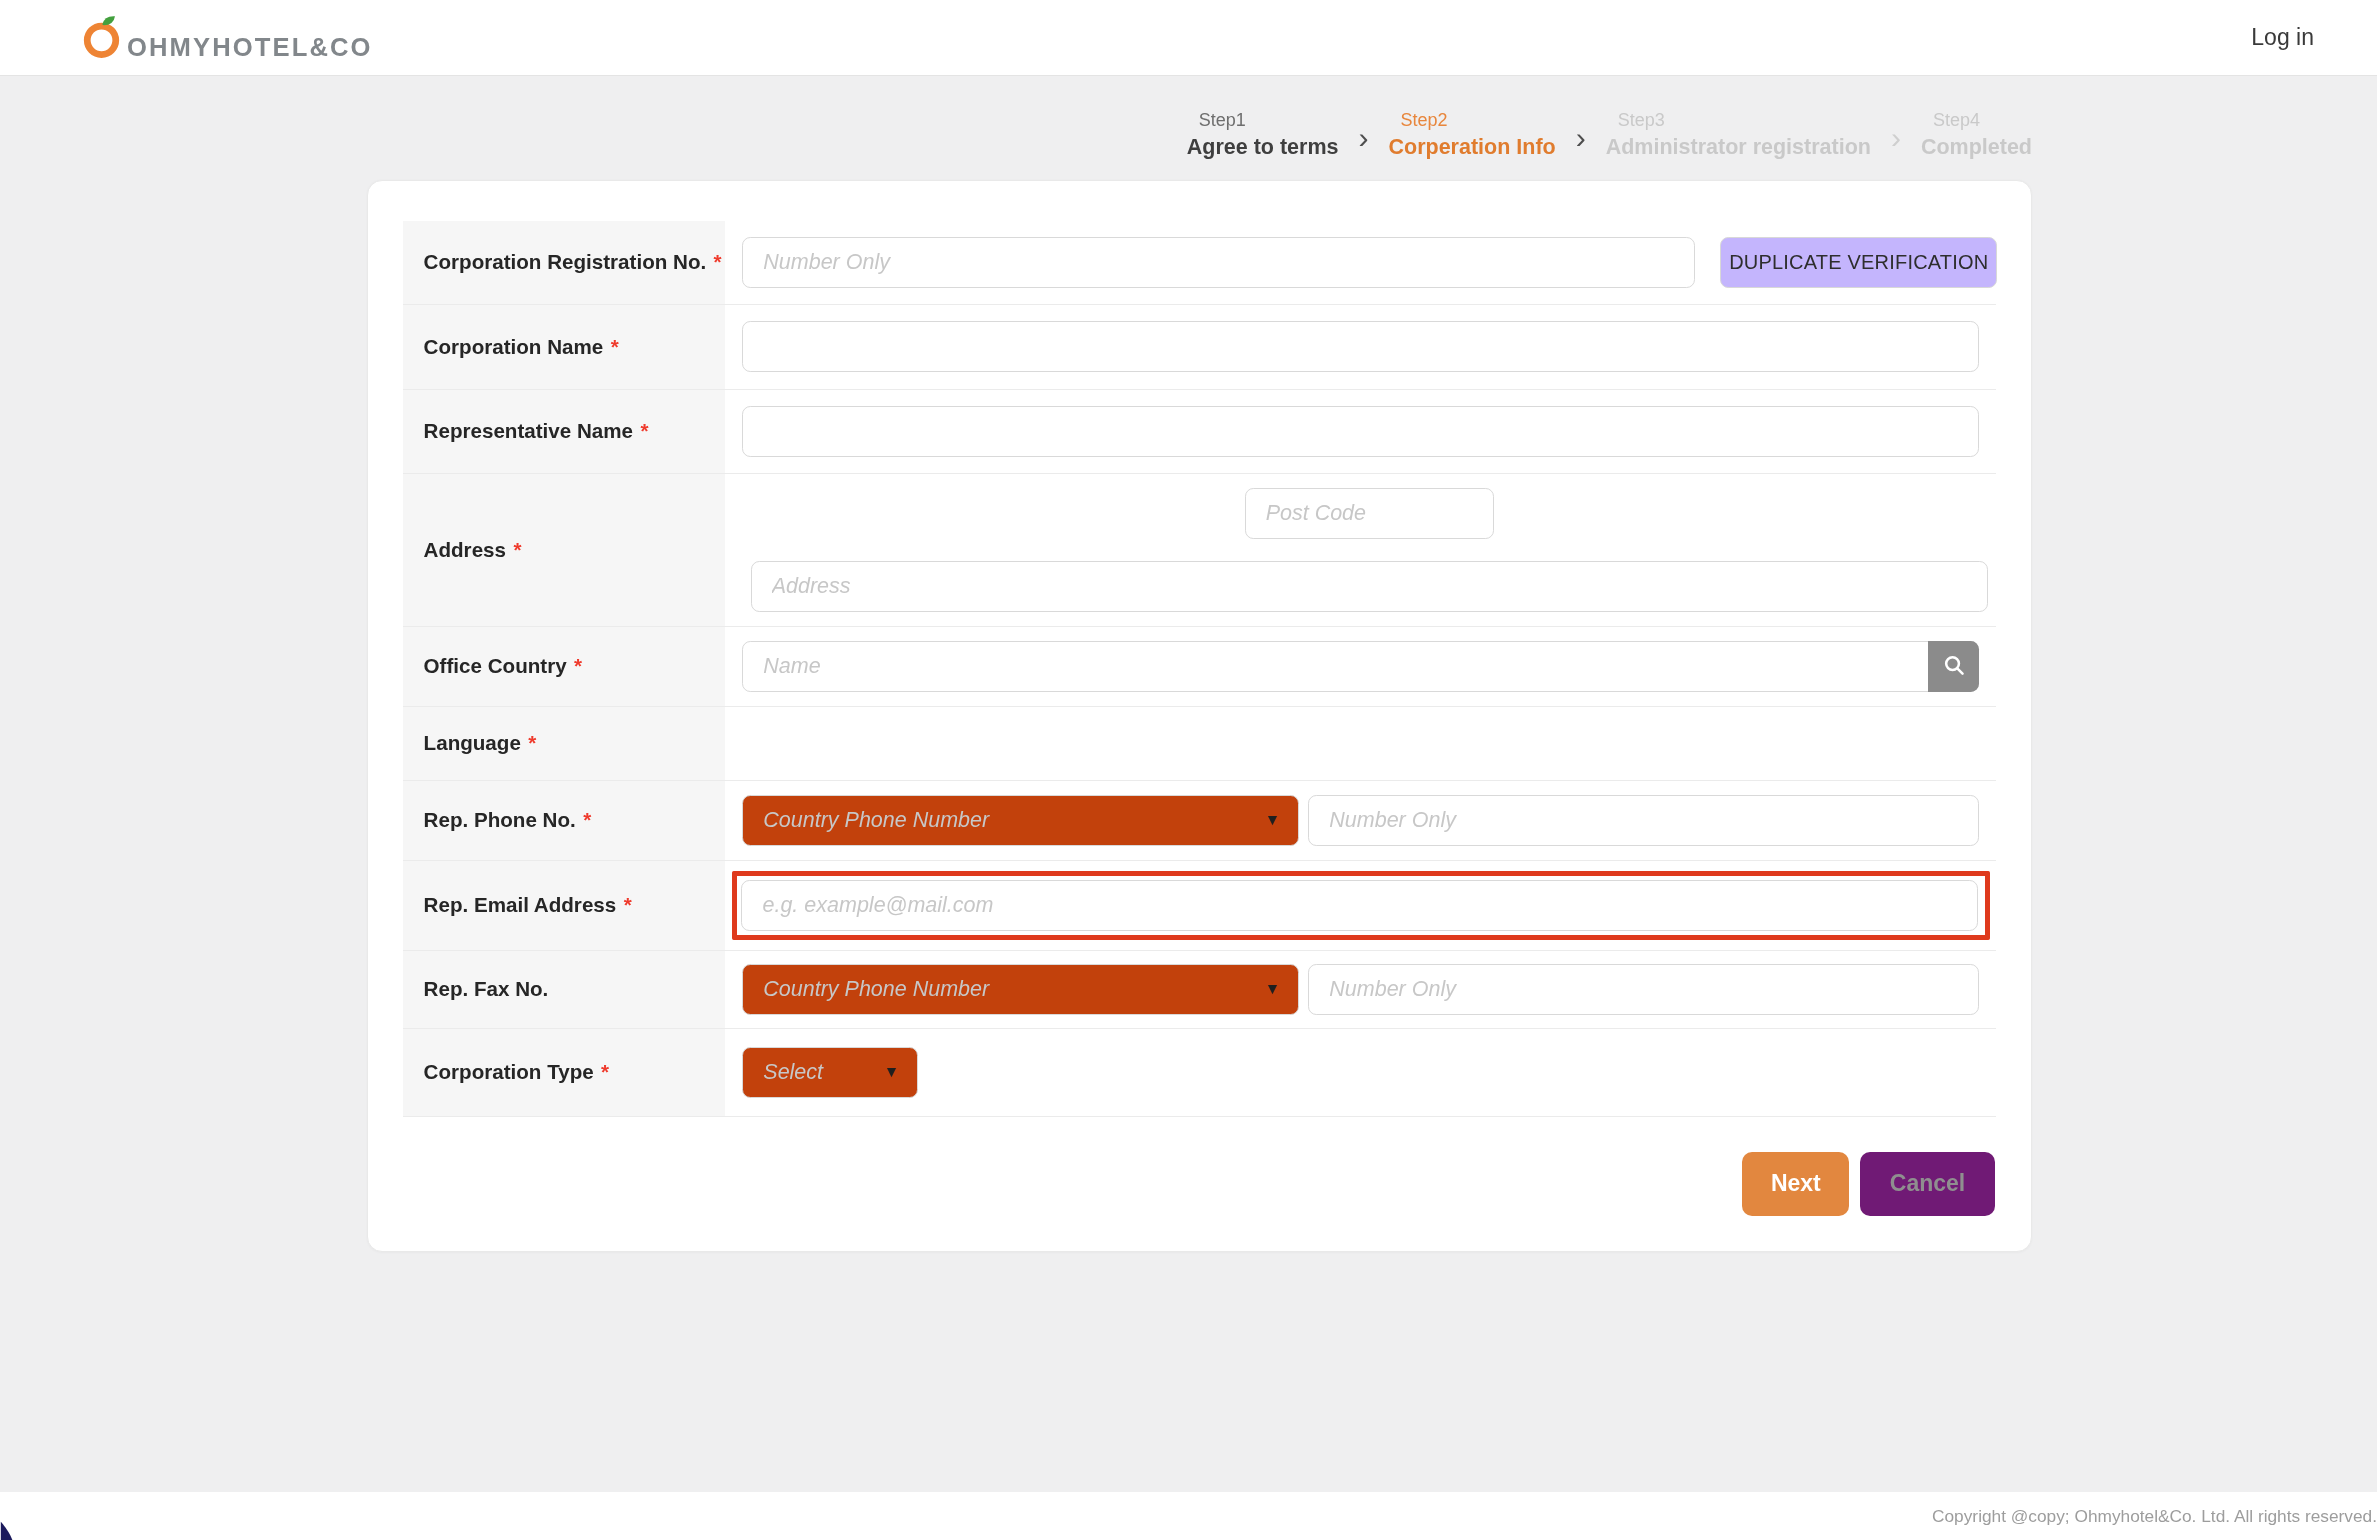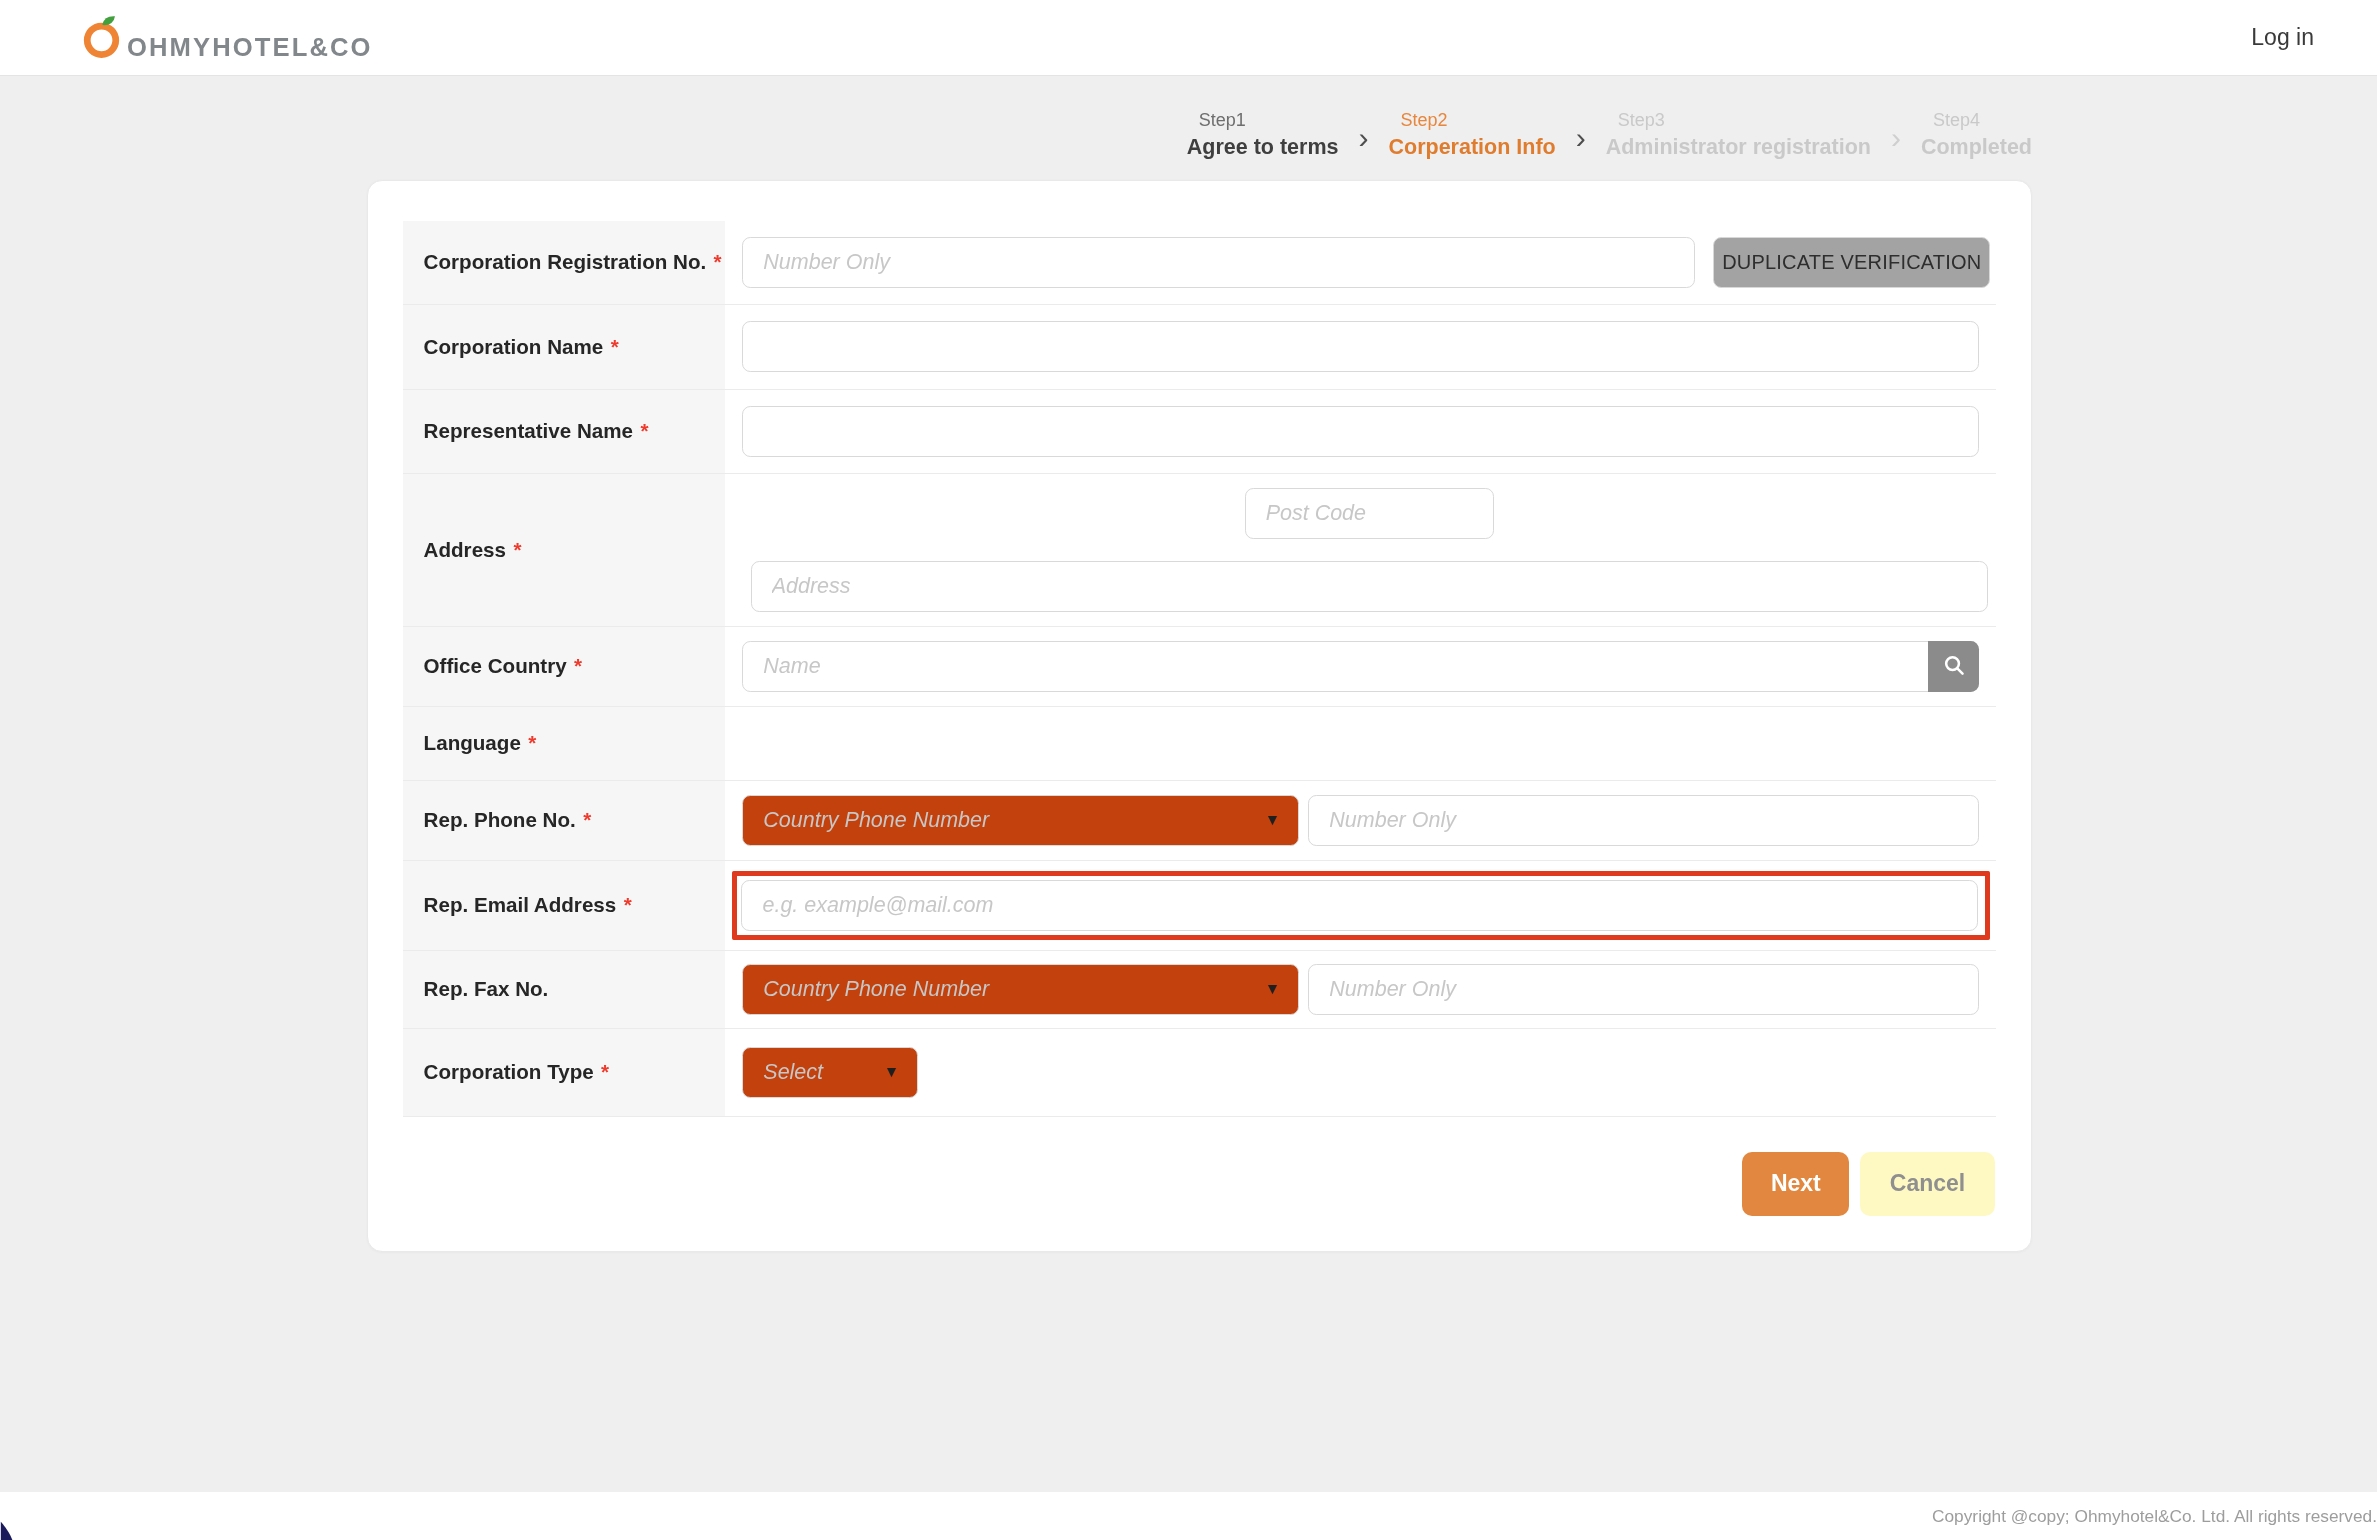--- a/index.html
+++ b/index.html
@@ -118,22 +118,22 @@
   .ipt::placeholder { color: #c7c7c7; font-style: italic; }
 
   .w-full  { width: 1237px; }
   .w-reg   { width: 953px; }
   .w-post  { width: 249px;  }
   .w-num   { width: 671px;  }
 
   .dup-btn {
     width: 277px;
     height: 51px;
-    margin-left: 18px;
-    background: #a3a3a3;
+    margin-left: 25px;
+    background: #c4b5fd;
     border: 1.7px solid #d8d8d8;
     border-radius: 8.3px;
     font-size: 20px;
     color: #2e2e2e;
     letter-spacing: 0.2px;
     font-family: "Liberation Sans", sans-serif;
     cursor: pointer;
   }
 
   .stacked {
@@ -198,21 +198,21 @@
   .btn {
     height: 64px;
     border: none;
     border-radius: 10px;
     font-size: 23px;
     font-weight: 700;
     font-family: "Liberation Sans", sans-serif;
     cursor: pointer;
   }
   .btn-next   { width: 107px; background: #e2873f; color: #ffffff; }
-  .btn-cancel { width: 135px; background: #fef9c3; color: #8f8f8f; }
+  .btn-cancel { width: 135px; background: #701a75; color: #8f8f8f; }
 
   
   .footer {
     position: absolute;
     left: 0; bottom: 0;
     width: 100%;
     height: 48px;
     background: #ffffff;
     display: flex;
     align-items: center;

